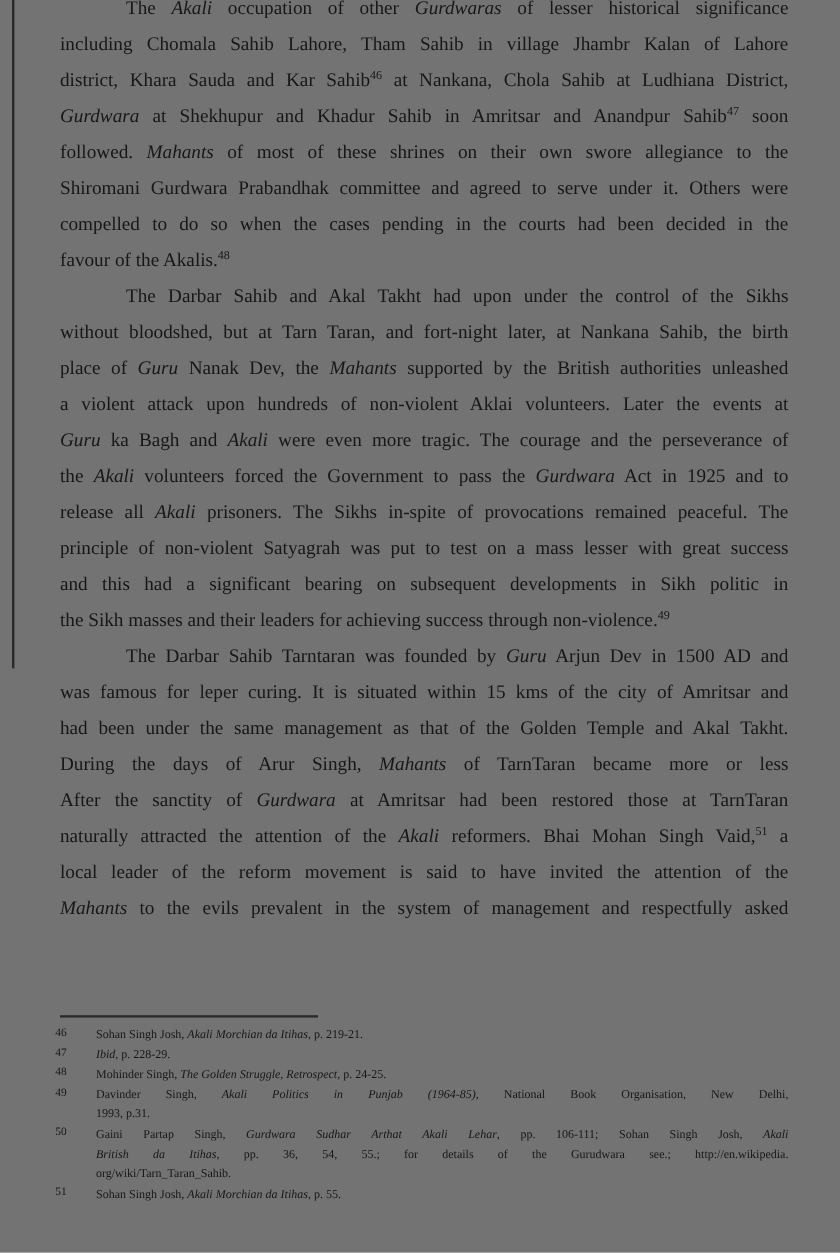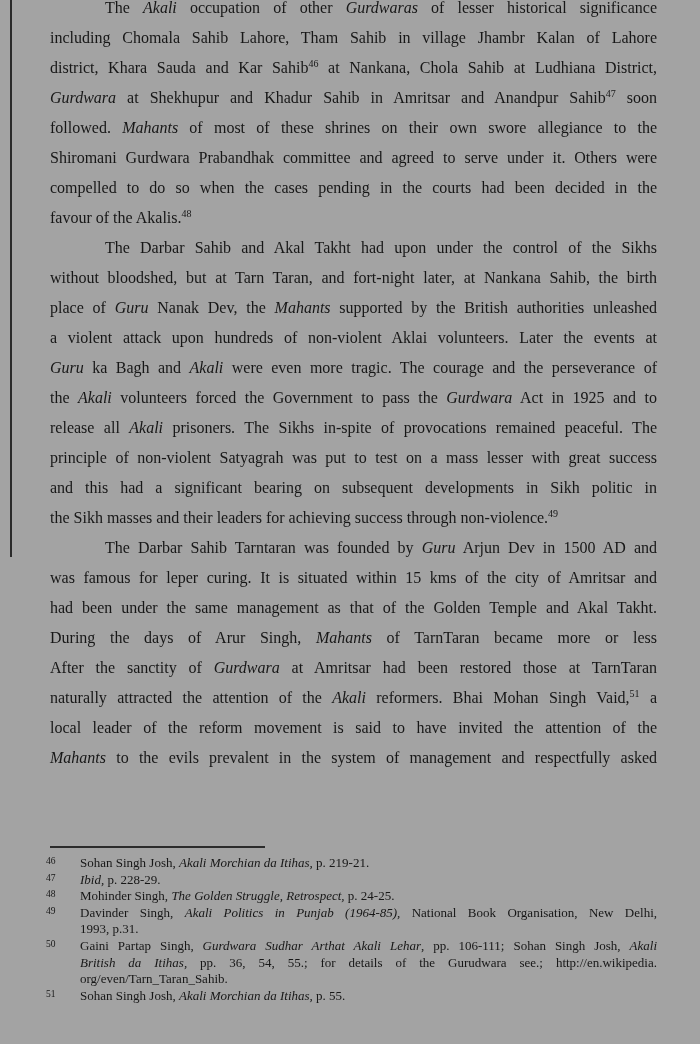--- a/index.html
+++ b/index.html
@@ -1,20 +1,20 @@
 <!DOCTYPE html>
 <html><head>
 <meta charset="utf-8">
 <style>
   html, body { margin: 0; padding: 0; background: #ffffff; }
   .page {
     position: relative;
     width: 700px;
     height: 1044px;
-    background: #a3a3a3;
+    background: #737373;
     overflow: hidden;
     font-family: "Liberation Serif", serif;
     color: #171717;
   }
   .margin-line {
     position: absolute;
     left: 10px;
     top: 0;
     width: 2px;
     height: 557px;
@@ -62,21 +62,21 @@
   .fn-num {
     flex: 0 0 34px;
     font-size: 9.5px;
     line-height: 16.6px;
     position: relative;
     top: -2px;
     padding-left: 2px;
   }
   .fn-text { flex: 1; min-width: 0; }
   .fn-line {
-    font-size: 13px;
+    font-size: 10px;
     line-height: 16.6px;
     height: 16.6px;
     text-align: justify;
     text-align-last: justify;
   }
   .fn-line.last { text-align-last: left; }
 </style>
 </head>
 <body>
 
@@ -135,21 +135,21 @@
         <div class="fn-text">
           <div class="fn-line">Davinder Singh, <i>Akali Politics in Punjab (1964-85),</i> National Book Organisation, New Delhi,</div>
           <div class="fn-line last">1993, p.31.</div>
         </div>
       </div>
       <div class="fn">
         <div class="fn-num">50</div>
         <div class="fn-text">
           <div class="fn-line">Gaini Partap Singh, <i>Gurdwara Sudhar Arthat Akali Lehar</i>, pp. 106-111; Sohan Singh Josh, <i>Akali</i></div>
           <div class="fn-line"><i>British da Itihas,</i> pp. 36, 54, 55.; for details of the Gurudwara see.; http://en.wikipedia.</div>
-          <div class="fn-line last">org/even/Tarn_Taran_Sahib.</div>
+          <div class="fn-line last">org/wiki/Tarn_Taran_Sahib.</div>
         </div>
       </div>
       <div class="fn">
         <div class="fn-num">51</div>
         <div class="fn-text">
           <div class="fn-line last">Sohan Singh Josh, <i>Akali Morchian da Itihas,</i> p. 55.</div>
         </div>
       </div>
     </div>
 </div>

